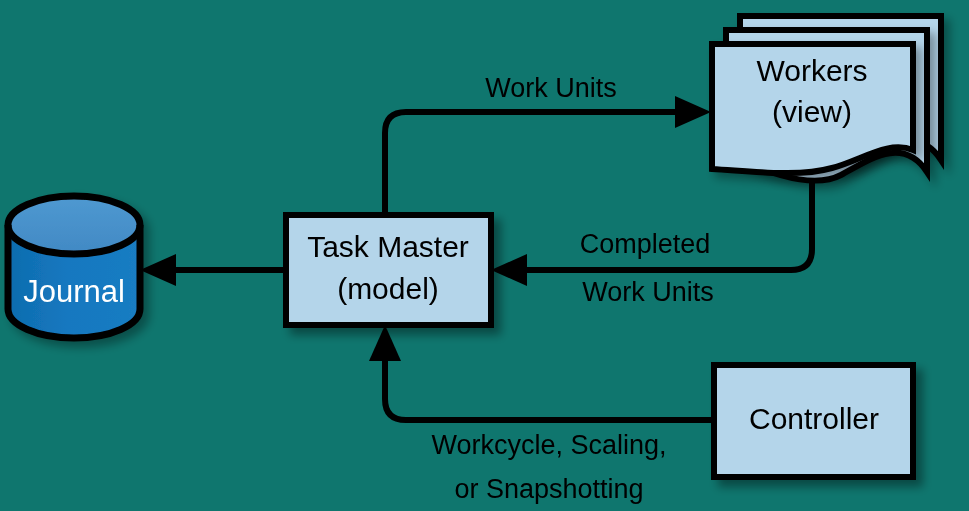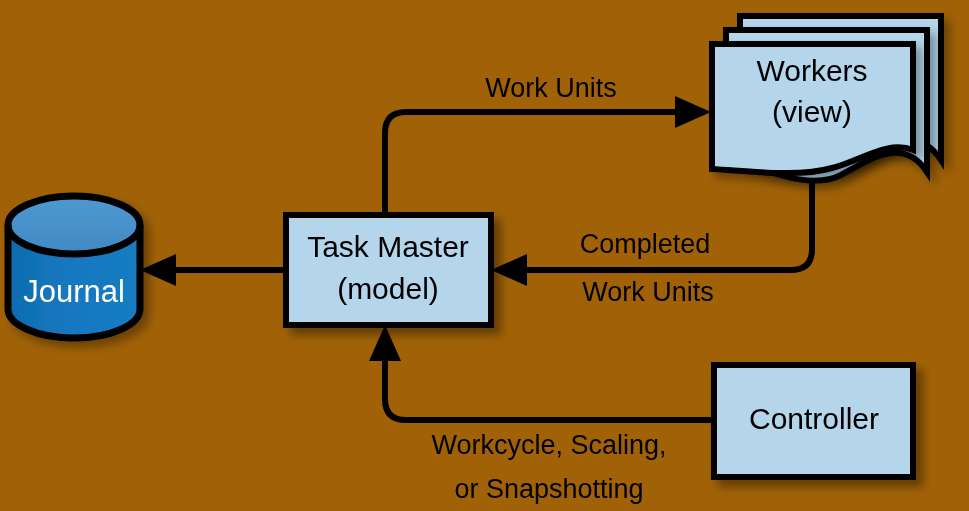--- a/index.html
+++ b/index.html
@@ -10,21 +10,21 @@
   body {
     width: 969px;
     height: 511px;
     overflow: hidden;
     font-family: "Liberation Sans", sans-serif;
   }
   #diagram-root {
     position: relative;
     width: 969px;
     height: 511px;
-    background: #a16207;
+    background: #0f766e;
   }
   svg#diagram-svg {
     display: block;
     width: 969px;
     height: 511px;
   }
   .node-label {
     font-family: "Liberation Sans", sans-serif;
     font-size: 30px;
     fill: #000000;

